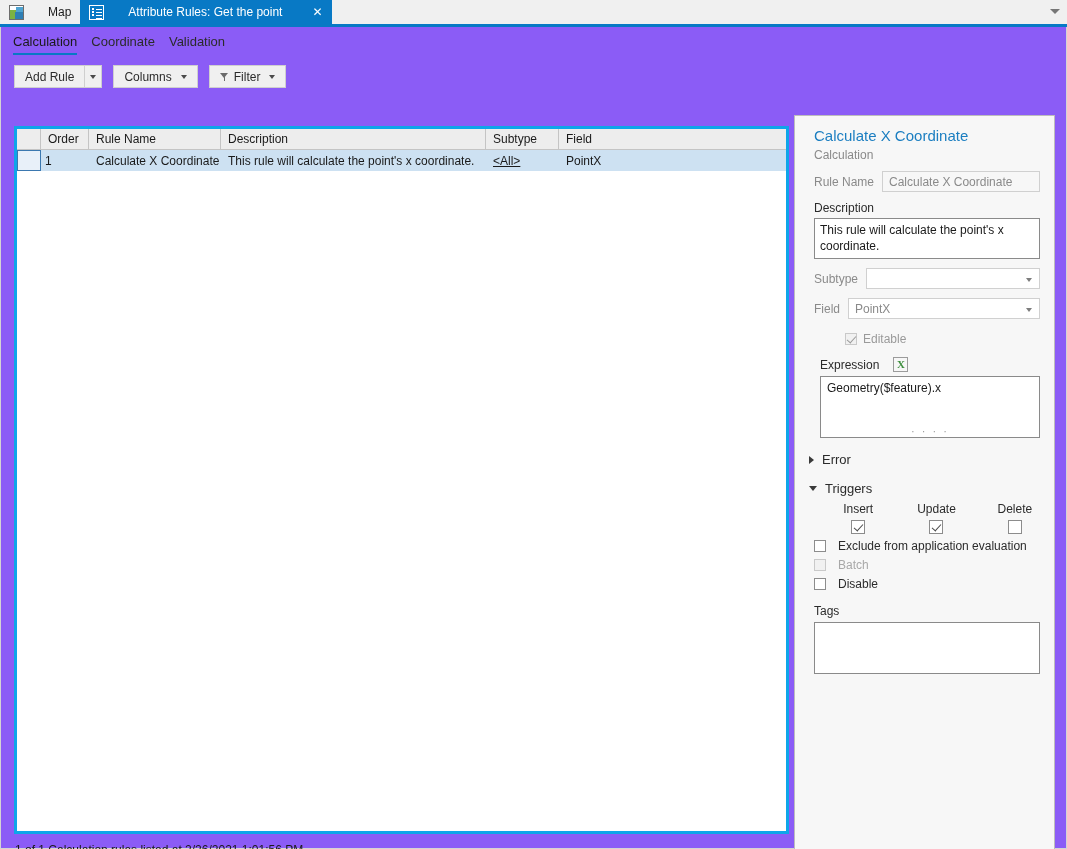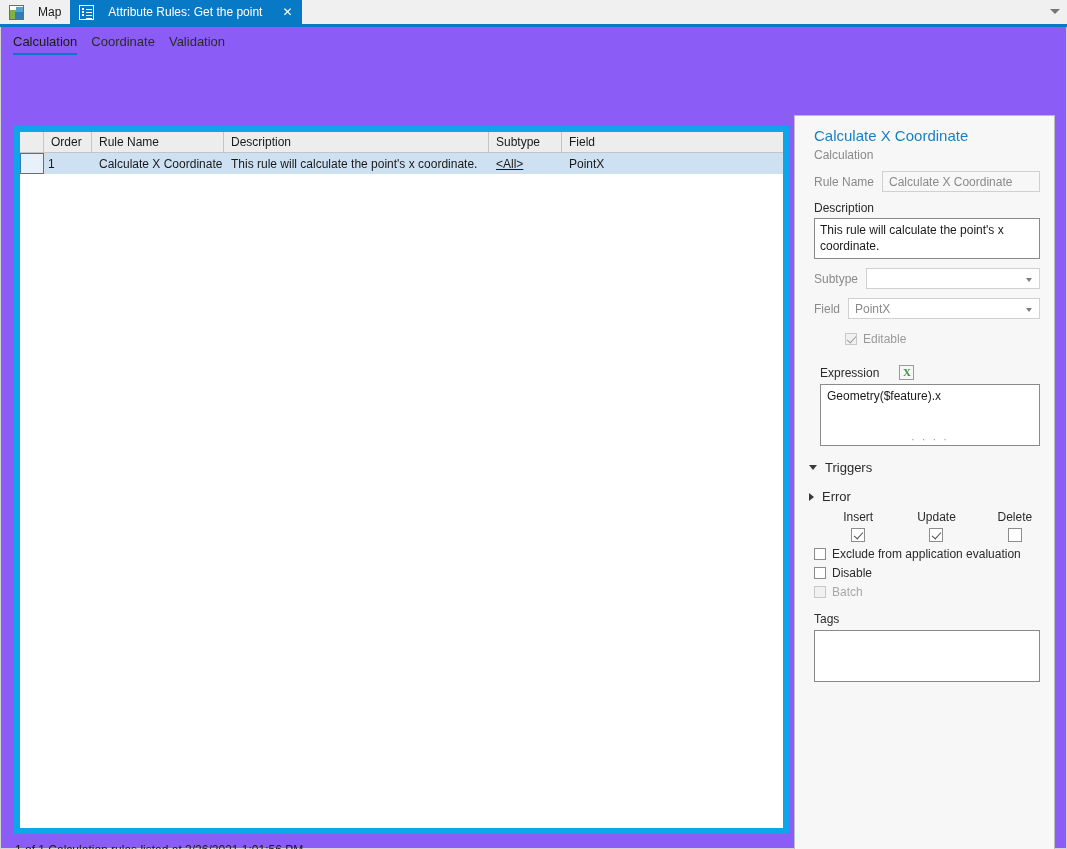--- a/index.html
+++ b/index.html
@@ -30,21 +30,21 @@
     background: #f0f0f0;
     display: flex;
     align-items: stretch;
     position: relative;
     border-bottom: 3px solid #0879c5;
   }
   .tab {
     display: flex;
     align-items: center;
     padding: 0 9px;
-    gap: 14px;
+    gap: 24px;
     font-size: 12px;
     color: #1a1a1a;
     cursor: default;
     position: relative;
     background: #f0f0f0;
   }
   .tab.active {
     background: #0879c5;
     color: #ffffff;
   }
@@ -207,21 +207,21 @@
   }
 
   
   .grid {
     position: absolute;
     left: 13px;
     top: 99px;
     width: 775px;
     height: 708px;
     background: #ffffff;
-    border: 6px solid #0ea5e9;
+    border: 3px solid #0ea5e9;
     box-sizing: border-box;
     overflow: hidden;
   }
   .grid-head {
     display: flex;
     height: 21px;
     background: #ededed;
     border-bottom: 1px solid #c4c4c4;
     box-sizing: border-box;
   }
@@ -409,42 +409,42 @@
     width: 4px;
     height: 8px;
     border: solid #4a4a4a;
     border-width: 0 1.6px 1.6px 0;
     transform: rotate(42deg);
   }
   .cb.checked.dis::after { border-color: #9a9a9a; }
   .cbrow {
     display: flex;
     align-items: center;
-    gap: 6px;
+    gap: 12px;
     margin-top: 5px;
     padding-left: 19px;
   }
   .cbrow .lbl { font-size: 12px; color: #2b2b2b; }
   .cbrow .lbl.dis { color: #a8a8a8; }
 
   .editable-row {
     display: flex;
     align-items: center;
     gap: 6px;
     margin-top: 13px;
     padding-left: 50px;
   }
   .editable-row .lbl { font-size: 12px; color: #9a9a9a; }
 
   .expr-head {
     display: flex;
     align-items: center;
-    gap: 20px;
+    gap: 14px;
     padding-left: 25px;
-    margin-top: 19px;
+    margin-top: 11px;
   }
   .expr-head .flabel { color: #2b2b2b; }
   .x-ico {
     width: 15px;
     height: 15px;
     box-sizing: border-box;
     border: 1px solid #9b9b9b;
     background: #f7f7f7;
     display: flex;
     align-items: center;
@@ -565,20 +565,39 @@
   </div>
 
   <div class="content">
 
     <div class="subtabs">
       <div class="subtab active"><span>Calculation</span></div>
       <div class="subtab"><span>Coordinate</span></div>
       <div class="subtab"><span>Validation</span></div>
     </div>
 
+    <div class="toolbar">
+      <div class="btn-group">
+        <div class="btn">
+            <span>Add Rule</span>
+          </div>
+        <div class="btn-split">
+            <span class="caret"></span>
+          </div>
+      </div>
+      <div class="btn">
+        <span>Columns</span>
+        <span class="caret"></span>
+      </div>
+      <div class="btn">
+        <span class="filter-ico"></span>
+        <span>Filter</span>
+        <span class="caret"></span>
+      </div>
+    </div>
 
     <div class="grid">
       <div class="grid-head">
         <div class="gh c0"></div>
         <div class="gh c1">Order</div>
         <div class="gh c2">Rule Name</div>
         <div class="gh c3">Description</div>
         <div class="gh c4">Subtype</div>
         <div class="gh c5">Field</div>
       </div>
@@ -632,27 +651,27 @@
       <div class="expr-head">
         <span class="flabel">Expression</span>
         <span class="x-ico">X</span>
       </div>
       <div class="expr-box">
         <span>Geometry($feature).x</span>
         <span class="expr-grip">· · · ·</span>
       </div>
 
       <div class="section">
+        <span class="chev-right"></span>
+        <span>Error</span>
+      </div>
+
+      <div class="section">
         <span class="chev-down"></span>
         <span>Triggers</span>
-      </div>
-
-      <div class="section">
-        <span class="chev-right"></span>
-        <span>Error</span>
       </div>
       <div class="triggers">
         <div class="trig">
           <div>Insert</div>
           <div class="cbwrap">
               <span class="cb checked"></span>
             </div>
         </div>
         <div class="trig">
           <div>Update</div>
@@ -666,26 +685,26 @@
               <span class="cb"></span>
             </div>
         </div>
       </div>
 
       <div class="cbrow">
         <span class="cb"></span>
         <span class="lbl">Exclude from application evaluation</span>
       </div>
       <div class="cbrow">
+        <span class="cb dis"></span>
+        <span class="lbl dis">Batch</span>
+      </div>
+      <div class="cbrow">
         <span class="cb"></span>
         <span class="lbl">Disable</span>
-      </div>
-      <div class="cbrow">
-        <span class="cb dis"></span>
-        <span class="lbl dis">Batch</span>
       </div>
 
       <div class="tags-label">Tags</div>
       <div class="tags-box"></div>
     </div>
 
   </div>
 </div>
 
 </body></html>

